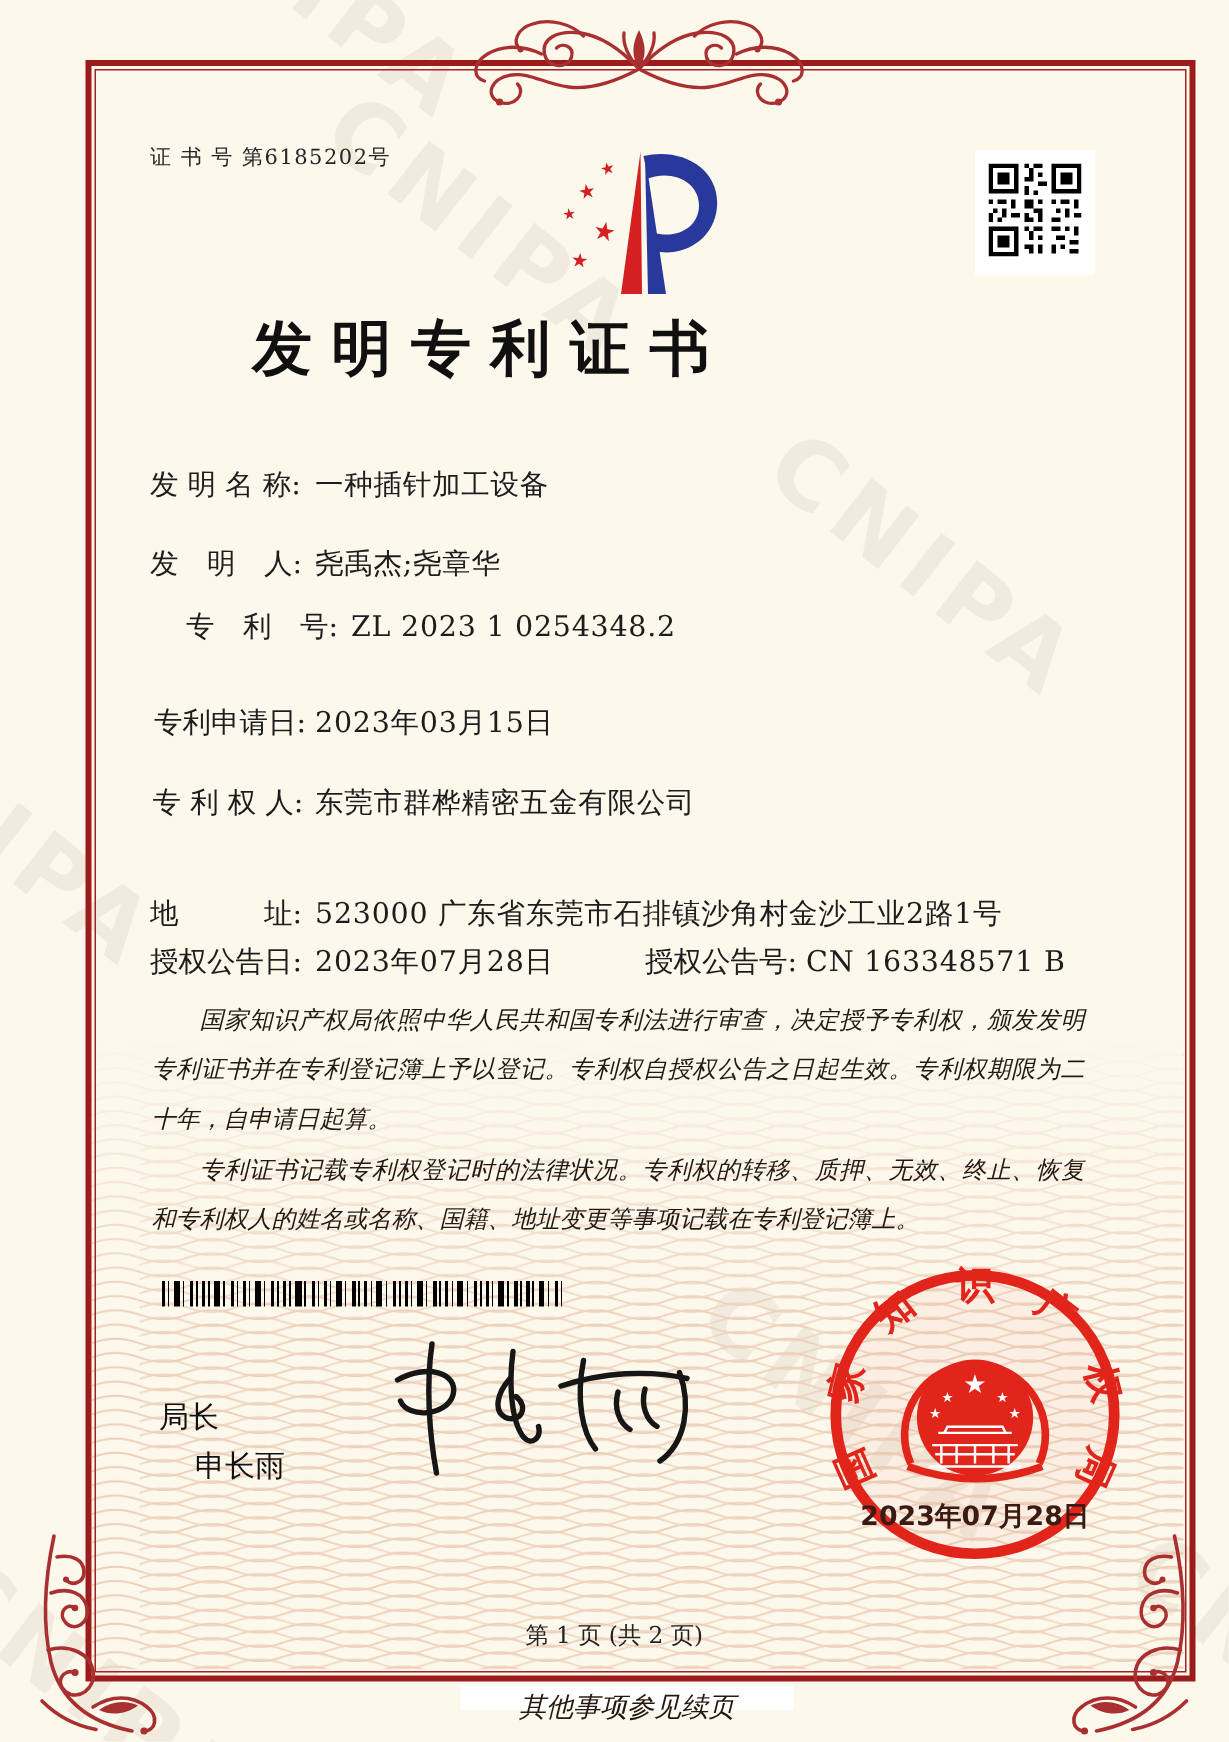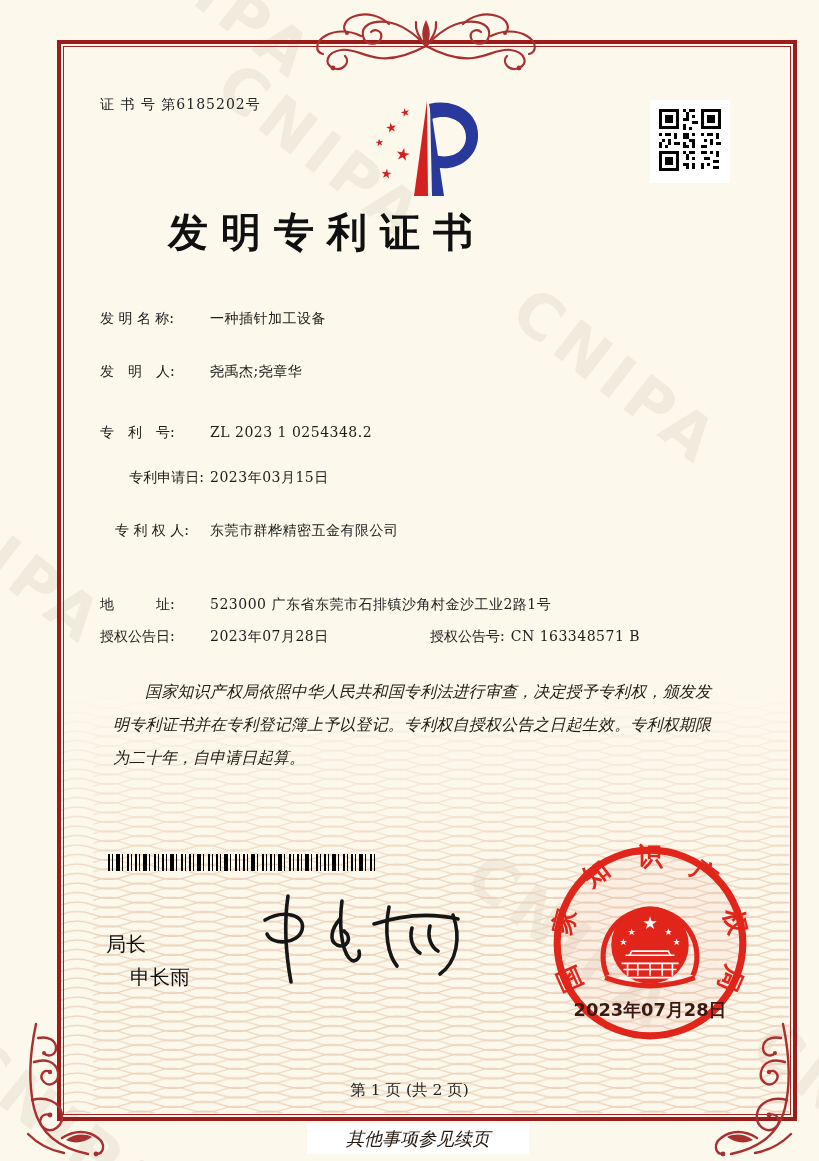--- a/index.html
+++ b/index.html
@@ -33,48 +33,48 @@
     font-size:14px;letter-spacing:1px;color:#242424;white-space:pre;
   }
   
   .title{
     position:absolute;left:0;top:205px;width:654px;text-align:center;
     font-size:40px;font-weight:600;letter-spacing:13px;color:#101010;
   }
   
   .qrbox{position:absolute;left:650px;top:100px;width:80px;height:83px;background:#ffffff;}
   
-  .frow{position:absolute;left:100px;font-size:14px;color:#1d1d1d;white-space:nowrap;}
+  .frow{position:absolute;left:100px;font-size:19px;color:#1d1d1d;white-space:nowrap;}
   .frow .lbl{display:inline-block;min-width:104px;white-space:pre;}
   .frow .val{margin-left:6px;letter-spacing:0.5px;}
   
   .paras{
     position:absolute;left:100px;top:662px;width:624px;
     font-size:16px;line-height:33px;text-align:justify;color:#241a12;
     font-style:italic;
   }
-  .paras p{margin:13px;text-indent:2em;}
+  .paras p{margin:1px;text-indent:2em;}
   
   .barcode{
     position:absolute;left:108px;top:854px;width:268px;height:17px;
     background:repeating-linear-gradient(90deg,
       #000 0 2px,transparent 2px 4px,#000 4px 5px,transparent 5px 8px,
       #000 8px 12px,transparent 12px 14px,#000 14px 15px,transparent 15px 19px,
       #000 19px 21px,transparent 21px 23px,#000 23px 24px,transparent 24px 27px);
   }
   .director-label{
     position:absolute;left:106px;font-size:20px;color:#111;
     font-family:"DejaVu Sans","Liberation Sans",sans-serif;font-weight:500;
   }
   .pageno{
     position:absolute;left:0;top:1080px;width:819px;text-align:center;
     font-size:15.5px;color:#222;
   }
   .footer-note{
-    position:absolute;left:307px;top:1123px;width:222px;height:31px;
+    position:absolute;left:307px;top:1123px;width:222px;height:17px;
     background:#ffffff;text-align:center;line-height:31px;
     font-size:18px;color:#24180f;font-style:italic;
   }
   svg{display:block;}
 </style>
 </head>
 <body>
 
 <div class="wm" style="left:90px;top:-45px;">CNIPA</div>
 <div class="wm" style="left:200px;top:115px;">CNIPA</div>
@@ -236,41 +236,42 @@
 </div>
 
 <div class="title">发明专利证书</div>
 
 <div class="frow" style="top:310px;">
   <span class="lbl">发 明 名 称:</span><span class="val">一种插针加工设备</span>
 </div>
 <div class="frow" style="top:363px;">
   <span class="lbl">发　明　人:</span><span class="val">尧禹杰;尧章华</span>
 </div>
-<div class="frow" style="top:424px;">
+<div class="frow" style="top:405px;margin-left:24px;">
   <span class="lbl">专　利　号:</span><span class="val">ZL 2023 1 0254348.2</span>
 </div>
 <div class="frow" style="top:469px;text-align:right;">
   <span class="lbl">专利申请日:</span><span class="val">2023年03月15日</span>
 </div>
 <div class="frow" style="top:522px;text-align:center;">
   <span class="lbl">专 利 权 人:</span><span class="val">东莞市群桦精密五金有限公司</span>
 </div>
 <div class="frow" style="top:575px;margin-top:21px;">
   <span class="lbl">地　　　址:</span><span class="val">523000 广东省东莞市石排镇沙角村金沙工业2路1号</span>
 </div>
 <div class="frow" style="top:628px;">
   <span class="lbl">授权公告日:</span><span class="val">2023年07月28日</span>
 </div>
 <div class="frow" style="left:430px;top:628px;">
   <span class="lbl" style="min-width:0;">授权公告号:</span><span class="val">CN 163348571 B</span>
 </div>
 
 <div class="paras">
   <p>国家知识产权局依照中华人民共和国专利法进行审查，决定授予专利权，颁发发明专利证书并在专利登记簿上予以登记。专利权自授权公告之日起生效。专利权期限为二十年，自申请日起算。</p>
+  <p>专利证书记载专利权登记时的法律状况。专利权的转移、质押、无效、终止、恢复和专利权人的姓名或名称、国籍、地址变更等事项记载在专利登记簿上。</p>
 </div>
 
 <div class="barcode"></div>
 
 <div class="director-label" style="top:931px;">局长</div>
 <div class="director-label" style="top:964px;margin-left:24px;">申长雨</div>
 
 <svg class="abs" style="left:250px;top:893px;" width="218" height="92" viewBox="0 0 218 92">
   <g stroke="#161616" fill="none" stroke-width="3.6" stroke-linecap="round" stroke-linejoin="round">
     <path d="M38,3 C34,30 36,62 41,89"></path>

